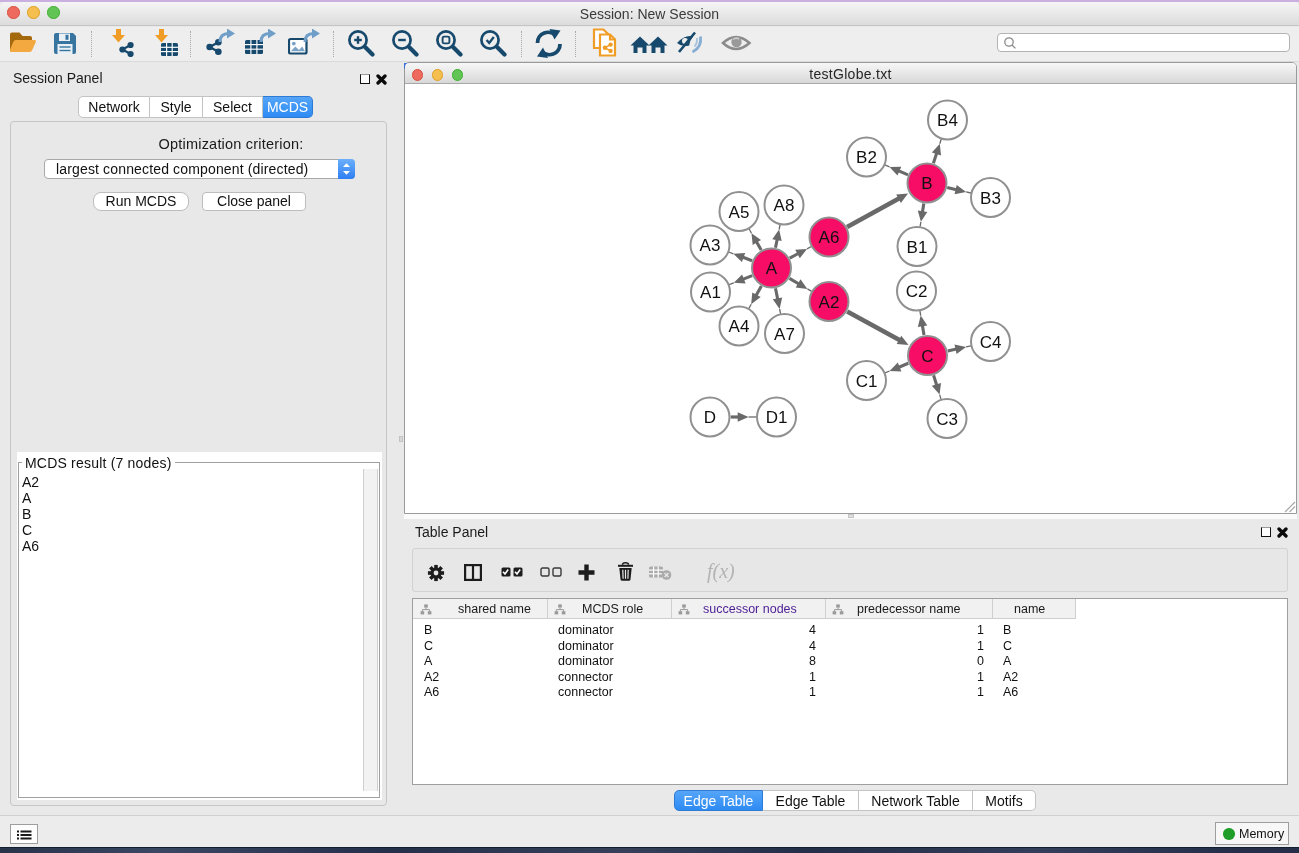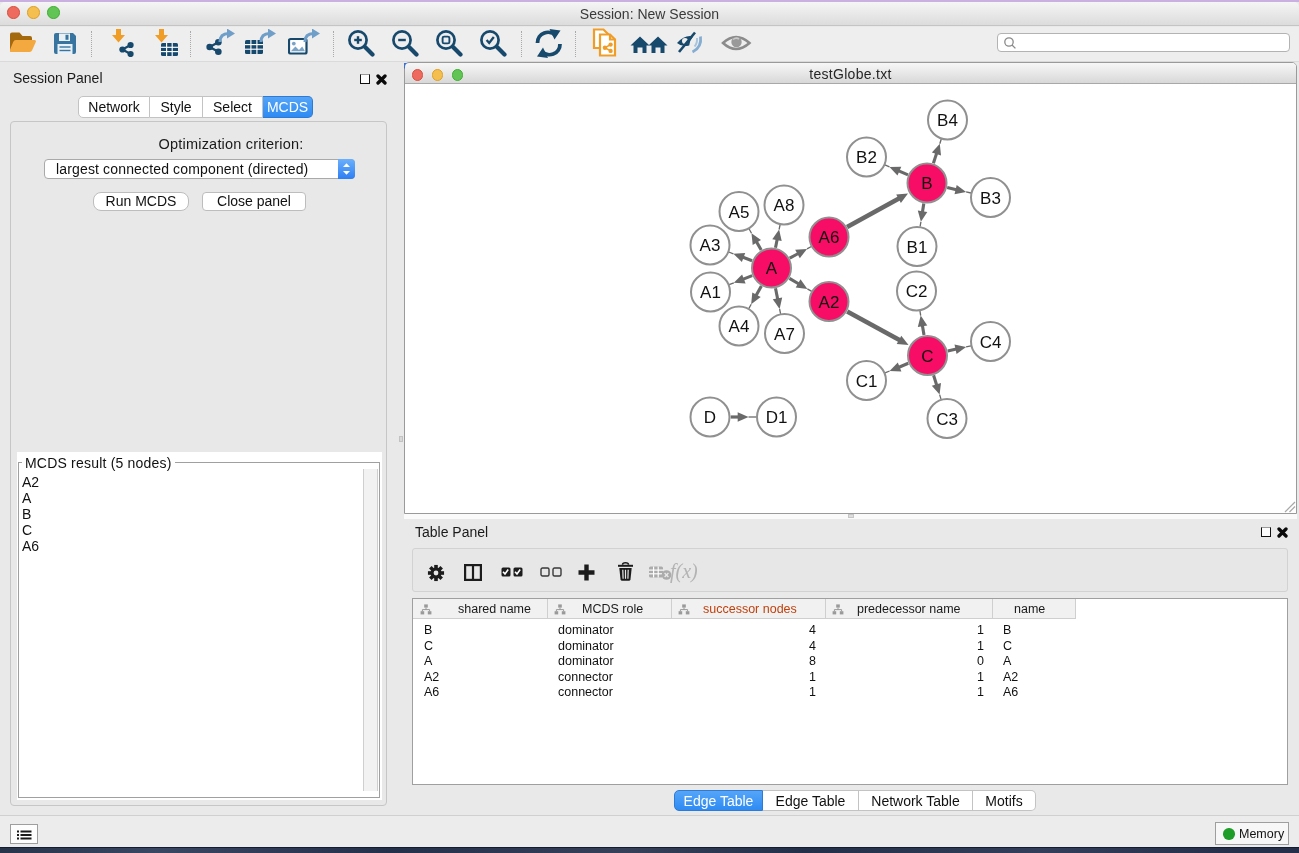--- a/index.html
+++ b/index.html
@@ -191,21 +191,21 @@
 <div class="abs" style="left:338px;top:159px;width:17px;height:20px;background:linear-gradient(#6cb0fb,#2d7ef3);border-radius:0 4px 4px 0"></div>
 <svg class="abs" style="left:341px;top:162px" width="11" height="14" viewBox="0 0 11 14">
     <path d="M2,5 L5.5,1.2 L9,5 Z" fill="#fff"></path>
     <path d="M2,9 L5.5,12.8 L9,9 Z" fill="#fff"></path>
   </svg>
 <div class="abs" style="left:93px;top:192px;width:96px;height:19px;background:#fff;border:1px solid #bdbdbd;border-radius:8px;font-size:14px;color:#111;text-align:center;line-height:17px">Run MCDS</div>
 <div class="abs" style="left:202px;top:192px;width:104px;height:19px;background:#fff;border:1px solid #bdbdbd;border-radius:4px;font-size:14px;color:#111;text-align:center;line-height:17px">Close panel</div>
 
 <div class="abs" style="left:17px;top:452px;width:365px;height:348px;background:#fff"></div>
 <div class="abs" style="left:18px;top:462px;width:362px;height:336px;border:1px solid #a0a0a0"></div>
-<div class="abs" style="left:22px;top:455px;font-size:14px;letter-spacing:0.2px;color:#111;background:#fff;padding:0 3px">MCDS result (5 nodes)</div>
+<div class="abs" style="left:22px;top:455px;font-size:14px;letter-spacing:0.2px;color:#111;background:#fff;padding:0 3px">MCDS result (7 nodes)</div>
 <div class="abs" style="left:363px;top:469px;width:15px;height:322px;background:#f2f2f2;border-left:1px solid #cfcfcf;border-right:1px solid #cfcfcf"></div>
 <div class="abs" style="left:22px;top:474px;font-size:14px;color:#111;line-height:16px">A2<br>A<br>B<br>C<br>A6</div>
 
 <div class="abs" style="left:404px;top:62px;width:893px;height:452px;background:#fff;border:1px solid #9a9a9a;border-radius:5px 5px 0 0"></div>
 <svg class="abs" style="left:404px;top:63px" width="6" height="6" viewBox="0 0 6 6">
     <path d="M0,0 H6 L0,6 Z" fill="#3b6fd4"></path>
   </svg>
 <div class="abs" style="left:405px;top:63px;width:891px;height:21px;background:linear-gradient(#f7f7f7,#d8d8d8);border-bottom:1px solid #a8a8a8;border-radius:4px 4px 0 0"></div>
 <div class="abs" style="left:405px;top:63px;width:891px;height:22px;line-height:22px;text-align:center;font-size:14px;letter-spacing:0.3px;font-weight:500;color:#262626">testGlobe.txt</div>
 <div class="light" style="left:412.3px;top:69.4px;width:11.2px;height:11.2px;background:#ee6a5e;border:0.5px solid #d8503f"></div>
@@ -376,21 +376,21 @@
     <g transform="translate(0,1.5)">
       <rect x="0" y="0" width="14" height="11" rx="1.5" fill="#ababab"></rect>
       <line x1="0" y1="3.6" x2="14" y2="3.6" stroke="#fff" stroke-width="1.15"></line>
       <line x1="0" y1="7.3" x2="14" y2="7.3" stroke="#fff" stroke-width="1.15"></line>
       <line x1="4.6" y1="0" x2="4.6" y2="11" stroke="#fff" stroke-width="1.15"></line>
       <line x1="9.2" y1="0" x2="9.2" y2="11" stroke="#fff" stroke-width="1.15"></line>
     </g>
     <circle cx="17.5" cy="10" r="4.8" fill="#ababab"></circle>
     <path d="M15.6,8.1 l3.8,3.8 M19.4,8.1 l-3.8,3.8" stroke="#e7e7e7" stroke-width="1.4"></path>
   </svg>
-<div class="abs" style="left:670px;top:560px;font-family:'Liberation Serif',serif;font-style:italic;font-size:20px;color:#b3b3b3">f(x)</div>
+<div class="abs" style="left:707px;top:560px;font-family:'Liberation Serif',serif;font-style:italic;font-size:20px;color:#b3b3b3">f(x)</div>
 
 <div class="abs" style="left:412px;top:598px;width:876px;height:187px;background:#fff;border:1px solid #9f9f9f"></div>
 <div class="abs" style="left:413px;top:599px;width:662px;height:20px;background:#f1f1f1;border-bottom:1px solid #cfcfcf"></div>
 <div class="abs" style="left:547px;top:599px;width:1px;height:20px;background:#cfcfcf"></div>
 <div class="abs" style="left:671px;top:599px;width:1px;height:20px;background:#cfcfcf"></div>
 <div class="abs" style="left:825px;top:599px;width:1px;height:20px;background:#cfcfcf"></div>
 <div class="abs" style="left:992px;top:599px;width:1px;height:20px;background:#cfcfcf"></div>
 <div class="abs" style="left:1075px;top:599px;width:1px;height:20px;background:#cfcfcf"></div>
 <svg style="position:absolute;left:420px;top:604px" width="12" height="11" viewBox="0 0 12 11">
     <g fill="#9a9a9a">
@@ -419,21 +419,21 @@
 <svg style="position:absolute;left:832px;top:604px" width="12" height="11" viewBox="0 0 12 11">
     <g fill="#9a9a9a">
       <rect x="4.2" y="0.4" width="3.6" height="3.2"></rect>
       <rect x="0.6" y="7.2" width="3.6" height="3.2"></rect>
       <rect x="7.8" y="7.2" width="3.6" height="3.2"></rect>
     </g>
     <path d="M6,3.6 V5.6 M2.4,7.2 V5.6 H9.6 V7.2" stroke="#9a9a9a" stroke-width="1" fill="none"></path>
   </svg>
 <div class="abs" style="left:458px;top:602px;font-size:12.5px;color:#1a1a1a">shared name</div>
 <div class="abs" style="left:582px;top:602px;font-size:12.5px;color:#1a1a1a">MCDS role</div>
-<div class="abs" style="left:703px;top:602px;font-size:12.5px;color:#c2410c">successor nodes</div>
+<div class="abs" style="left:703px;top:602px;font-size:12.5px;color:#4c1d95">successor nodes</div>
 <div class="abs" style="left:857px;top:602px;font-size:12.5px;color:#1a1a1a">predecessor name</div>
 <div class="abs" style="left:1014px;top:602px;font-size:12.5px;color:#1a1a1a">name</div>
 <div class="abs" style="left:424px;top:623px;font-size:12.5px;color:#111">B</div>
 <div class="abs" style="left:558px;top:623px;font-size:12.5px;color:#111">dominator</div>
 <div class="abs" style="left:766px;top:623px;width:50px;text-align:right;font-size:12.5px;color:#111">4</div>
 <div class="abs" style="left:934px;top:623px;width:50px;text-align:right;font-size:12.5px;color:#111">1</div>
 <div class="abs" style="left:1003px;top:623px;font-size:12.5px;color:#111">B</div>
 <div class="abs" style="left:424px;top:638.6px;font-size:12.5px;color:#111">C</div>
 <div class="abs" style="left:558px;top:638.6px;font-size:12.5px;color:#111">dominator</div>
 <div class="abs" style="left:766px;top:638.6px;width:50px;text-align:right;font-size:12.5px;color:#111">4</div>

